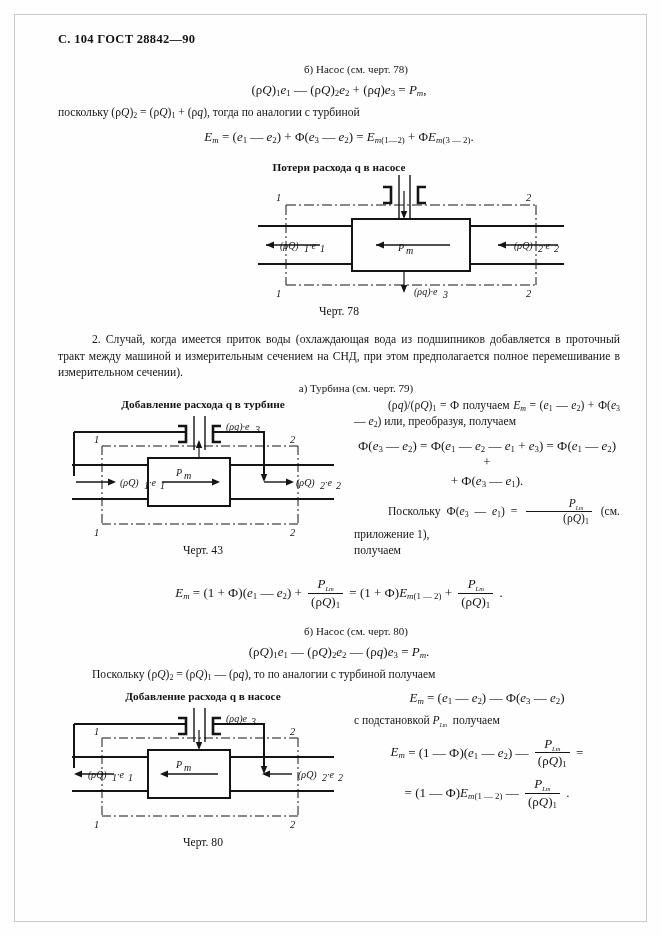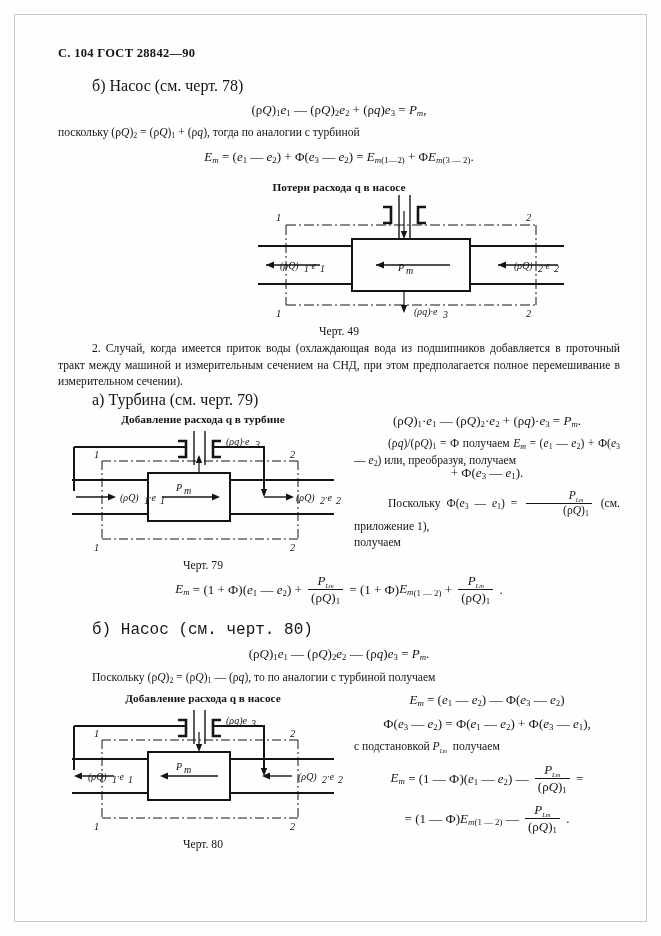--- a/index.html
+++ b/index.html
@@ -6,27 +6,27 @@
   html,body{margin:0;padding:0;background:#8a8a8a;}
   body{font-family:"Liberation Serif", serif;}
   .page{
     position:relative;width:661px;height:936px;background:#fefefe;
     margin:0 auto;overflow:hidden;color:#141414;
   }
   .frame{
     position:absolute;left:14px;top:14px;right:14px;bottom:14px;
     border:1px solid #c9c9c9;pointer-events:none;
   }
-  .inner{position:absolute;left:58px;top:46px;width:562px;}
+  .inner{position:absolute;left:58px;top:32px;width:562px;}
 
   
   .hdr{font-weight:bold;font-size:12.5px;letter-spacing:.3px;margin:0 0 16px 0;}
   p.t{margin:0;font-size:11.6px;line-height:1.42;text-align:justify;}
   p.ind{text-indent:34px;}
-  .lbl{margin:0 0 0 34px;font-size:16px;}
+  .lbl{margin:0 0 0 34px;font-size:11px;text-align:center;}
   .fml{margin:7px 0;font-size:13px;text-align:center;}
   .ctr{text-align:center;}
   .capt{text-align:center;font-size:11.6px;margin:6px 0 0 0;}
   .figttl{text-align:center;font-weight:bold;font-size:11.3px;margin:0;}
   i{font-style:italic;}
   sub{font-size:.68em;vertical-align:-.28em;}
   .sb2{font-size:.5em;vertical-align:-.45em;}
 
   
   .frac{display:inline-block;vertical-align:middle;text-align:center;margin:0 3px;}
@@ -120,24 +120,24 @@
           <text class="ft" x="456" y="76">(ρQ)</text>
           <text class="ft" x="480" y="79" font-size="7.5">2</text>
           <text class="ft" x="485" y="76">·e</text>
           <text class="ft" x="496" y="79" font-size="7.5">2</text>
           <text class="ft" x="356" y="122">(ρq)·e</text>
           <text class="ft" x="385" y="125" font-size="7.5">3</text>
           <text class="ft" x="340" y="78" font-size="11">P</text>
           <text class="ft" x="348" y="81" font-size="8">m</text>
         </svg>
       </div>
-      <p class="capt">Черт. 49</p>
+      <p class="capt">Черт. 78</p>
     </div>
 
-    <p class="t ind" style="margin-top:3px;">2.  Случай, когда имеется приток воды (охлаждающая вода из подшипников добавляется в проточный тракт между машиной и измерительным сечением на СНД, при этом предполагается полное перемешивание в измерительном сечении).</p>
+    <p class="t ind" style="margin-top:14px;">2.  Случай, когда имеется приток воды (охлаждающая вода из подшипников добавляется в проточный тракт между машиной и измерительным сечением на СНД, при этом предполагается полное перемешивание в измерительном сечении).</p>
     <p class="lbl">а)  Турбина (см. черт. 79)</p>
 
     <div class="row" style="margin-top:4px;">
       <div class="figL">
         <p class="figttl">Добавление расхода q в турбине</p>
         <div class="fig">
           <svg width="290" height="128" viewBox="0 0 290 128" aria-label="diagram 79">
             <g stroke="#141414" fill="none">
               <line x1="136" y1="6" x2="136" y2="40" stroke-width="1.4"></line>
               <line x1="147" y1="6" x2="147" y2="40" stroke-width="1.4"></line>
@@ -185,51 +185,51 @@
             <text class="ft" x="238" y="76">(ρQ)</text>
             <text class="ft" x="262" y="79" font-size="7.5">2</text>
             <text class="ft" x="267" y="76">·e</text>
             <text class="ft" x="278" y="79" font-size="7.5">2</text>
             <text class="ft" x="168" y="20">(ρq)·e</text>
             <text class="ft" x="197" y="23" font-size="7.5">3</text>
             <text class="ft" x="118" y="66" font-size="11">P</text>
             <text class="ft" x="126" y="69" font-size="8">m</text>
           </svg>
         </div>
-        <p class="capt">Черт. 79</p>
+        <p class="capt">Черт. 43</p>
       </div>
 
       <div class="colR">
-        <p class="fml" style="margin-top:0;">
-          (ρ<i>Q</i>)<sub>1</sub>·<i>e</i><sub>1</sub> — (ρ<i>Q</i>)<sub>2</sub>·<i>e</i><sub>2</sub> + (ρ<i>q</i>)·<i>e</i><sub>3</sub> = <i>P<sub>m</sub></i>.
-        </p>
         <p class="t ind">
           (ρ<i>q</i>)/(ρ<i>Q</i>)<sub>1</sub> = Ф получаем <i>E<sub>m</sub></i> = (<i>e</i><sub>1</sub> — <i>e</i><sub>2</sub>) + Ф(<i>e</i><sub>3</sub> — <i>e</i><sub>2</sub>) или, преобразуя, получаем
+        </p>
+        <p class="fml">
+          Ф(<i>e</i><sub>3</sub> — <i>e</i><sub>2</sub>) = Ф(<i>e</i><sub>1</sub> — <i>e</i><sub>2</sub> — <i>e</i><sub>1</sub> + <i>e</i><sub>3</sub>) = Ф(<i>e</i><sub>1</sub> — <i>e</i><sub>2</sub>) +
         </p>
         <p class="fml" style="margin-top:-4px;">
           + Ф(<i>e</i><sub>3</sub> — <i>e</i><sub>1</sub>).
         </p>
         <p class="t ind">
           Поскольку Ф(<i>e</i><sub>3</sub> — <i>e</i><sub>1</sub>) =
           <span class="frac"><span class="n"><i>P<sub class="sb2">Lm</sub></i></span><span class="d">(ρ<i>Q</i>)<sub>1</sub></span></span>
           (см. приложение 1),
         </p>
         <p class="t">получаем</p>
       </div>
       <div class="clr"></div>
     </div>
 
-    <p class="fml" style="margin-top:2px;">
+    <p class="fml" style="margin-top:18px;">
       <i>E<sub>m</sub></i> = (1 + Ф)(<i>e</i><sub>1</sub> — <i>e</i><sub>2</sub>) +
       <span class="frac"><span class="n"><i>P<sub class="sb2">Lm</sub></i></span><span class="d">(ρ<i>Q</i>)<sub>1</sub></span></span>
       = (1 + Ф)<i>E<sub>m</sub></i><sub>(1 — 2)</sub> +
       <span class="frac"><span class="n"><i>P<sub class="sb2">Lm</sub></i></span><span class="d">(ρ<i>Q</i>)<sub>1</sub></span></span> .
     </p>
 
-    <p class="lbl" style="margin-top:14px;font-family:Liberation Mono, monospace;">б)  Насос (см. черт. 80)</p>
+    <p class="lbl" style="margin-top:14px;">б)  Насос (см. черт. 80)</p>
 
     <p class="fml">
       (ρ<i>Q</i>)<sub>1</sub><i>e</i><sub>1</sub> — (ρ<i>Q</i>)<sub>2</sub><i>e</i><sub>2</sub> — (ρ<i>q</i>)<i>e</i><sub>3</sub> = <i>P<sub>m</sub></i>.
     </p>
 
     <p class="t ind">
       Поскольку (ρ<i>Q</i>)<sub>2</sub> = (ρ<i>Q</i>)<sub>1</sub> — (ρ<i>q</i>), то по аналогии с турбиной получаем
     </p>
 
     <div class="row" style="margin-top:6px;">
@@ -286,23 +286,20 @@
             <text class="ft" x="126" y="69" font-size="8">m</text>
           </svg>
         </div>
         <p class="capt">Черт. 80</p>
       </div>
 
       <div class="colR">
         <p class="fml" style="margin-top:0;">
           <i>E<sub>m</sub></i> = (<i>e</i><sub>1</sub> — <i>e</i><sub>2</sub>) — Ф(<i>e</i><sub>3</sub> — <i>e</i><sub>2</sub>)
         </p>
-        <p class="fml">
-          Ф(<i>e</i><sub>3</sub> — <i>e</i><sub>2</sub>) = Ф(<i>e</i><sub>1</sub> — <i>e</i><sub>2</sub>) + Ф(<i>e</i><sub>3</sub> — <i>e</i><sub>1</sub>),
-        </p>
         <p class="t">
           с подстановкой <i>P<sub class="sb2">Lm</sub></i>&nbsp; получаем
         </p>
         <p class="fml">
           <i>E<sub>m</sub></i> = (1 — Ф)(<i>e</i><sub>1</sub> — <i>e</i><sub>2</sub>) —
           <span class="frac"><span class="n"><i>P<sub class="sb2">Lm</sub></i></span><span class="d">(ρ<i>Q</i>)<sub>1</sub></span></span> =
         </p>
         <p class="fml">
           = (1 — Ф)<i>E<sub>m</sub></i><sub>(1 — 2)</sub> —
           <span class="frac"><span class="n"><i>P<sub class="sb2">Lm</sub></i></span><span class="d">(ρ<i>Q</i>)<sub>1</sub></span></span> .

